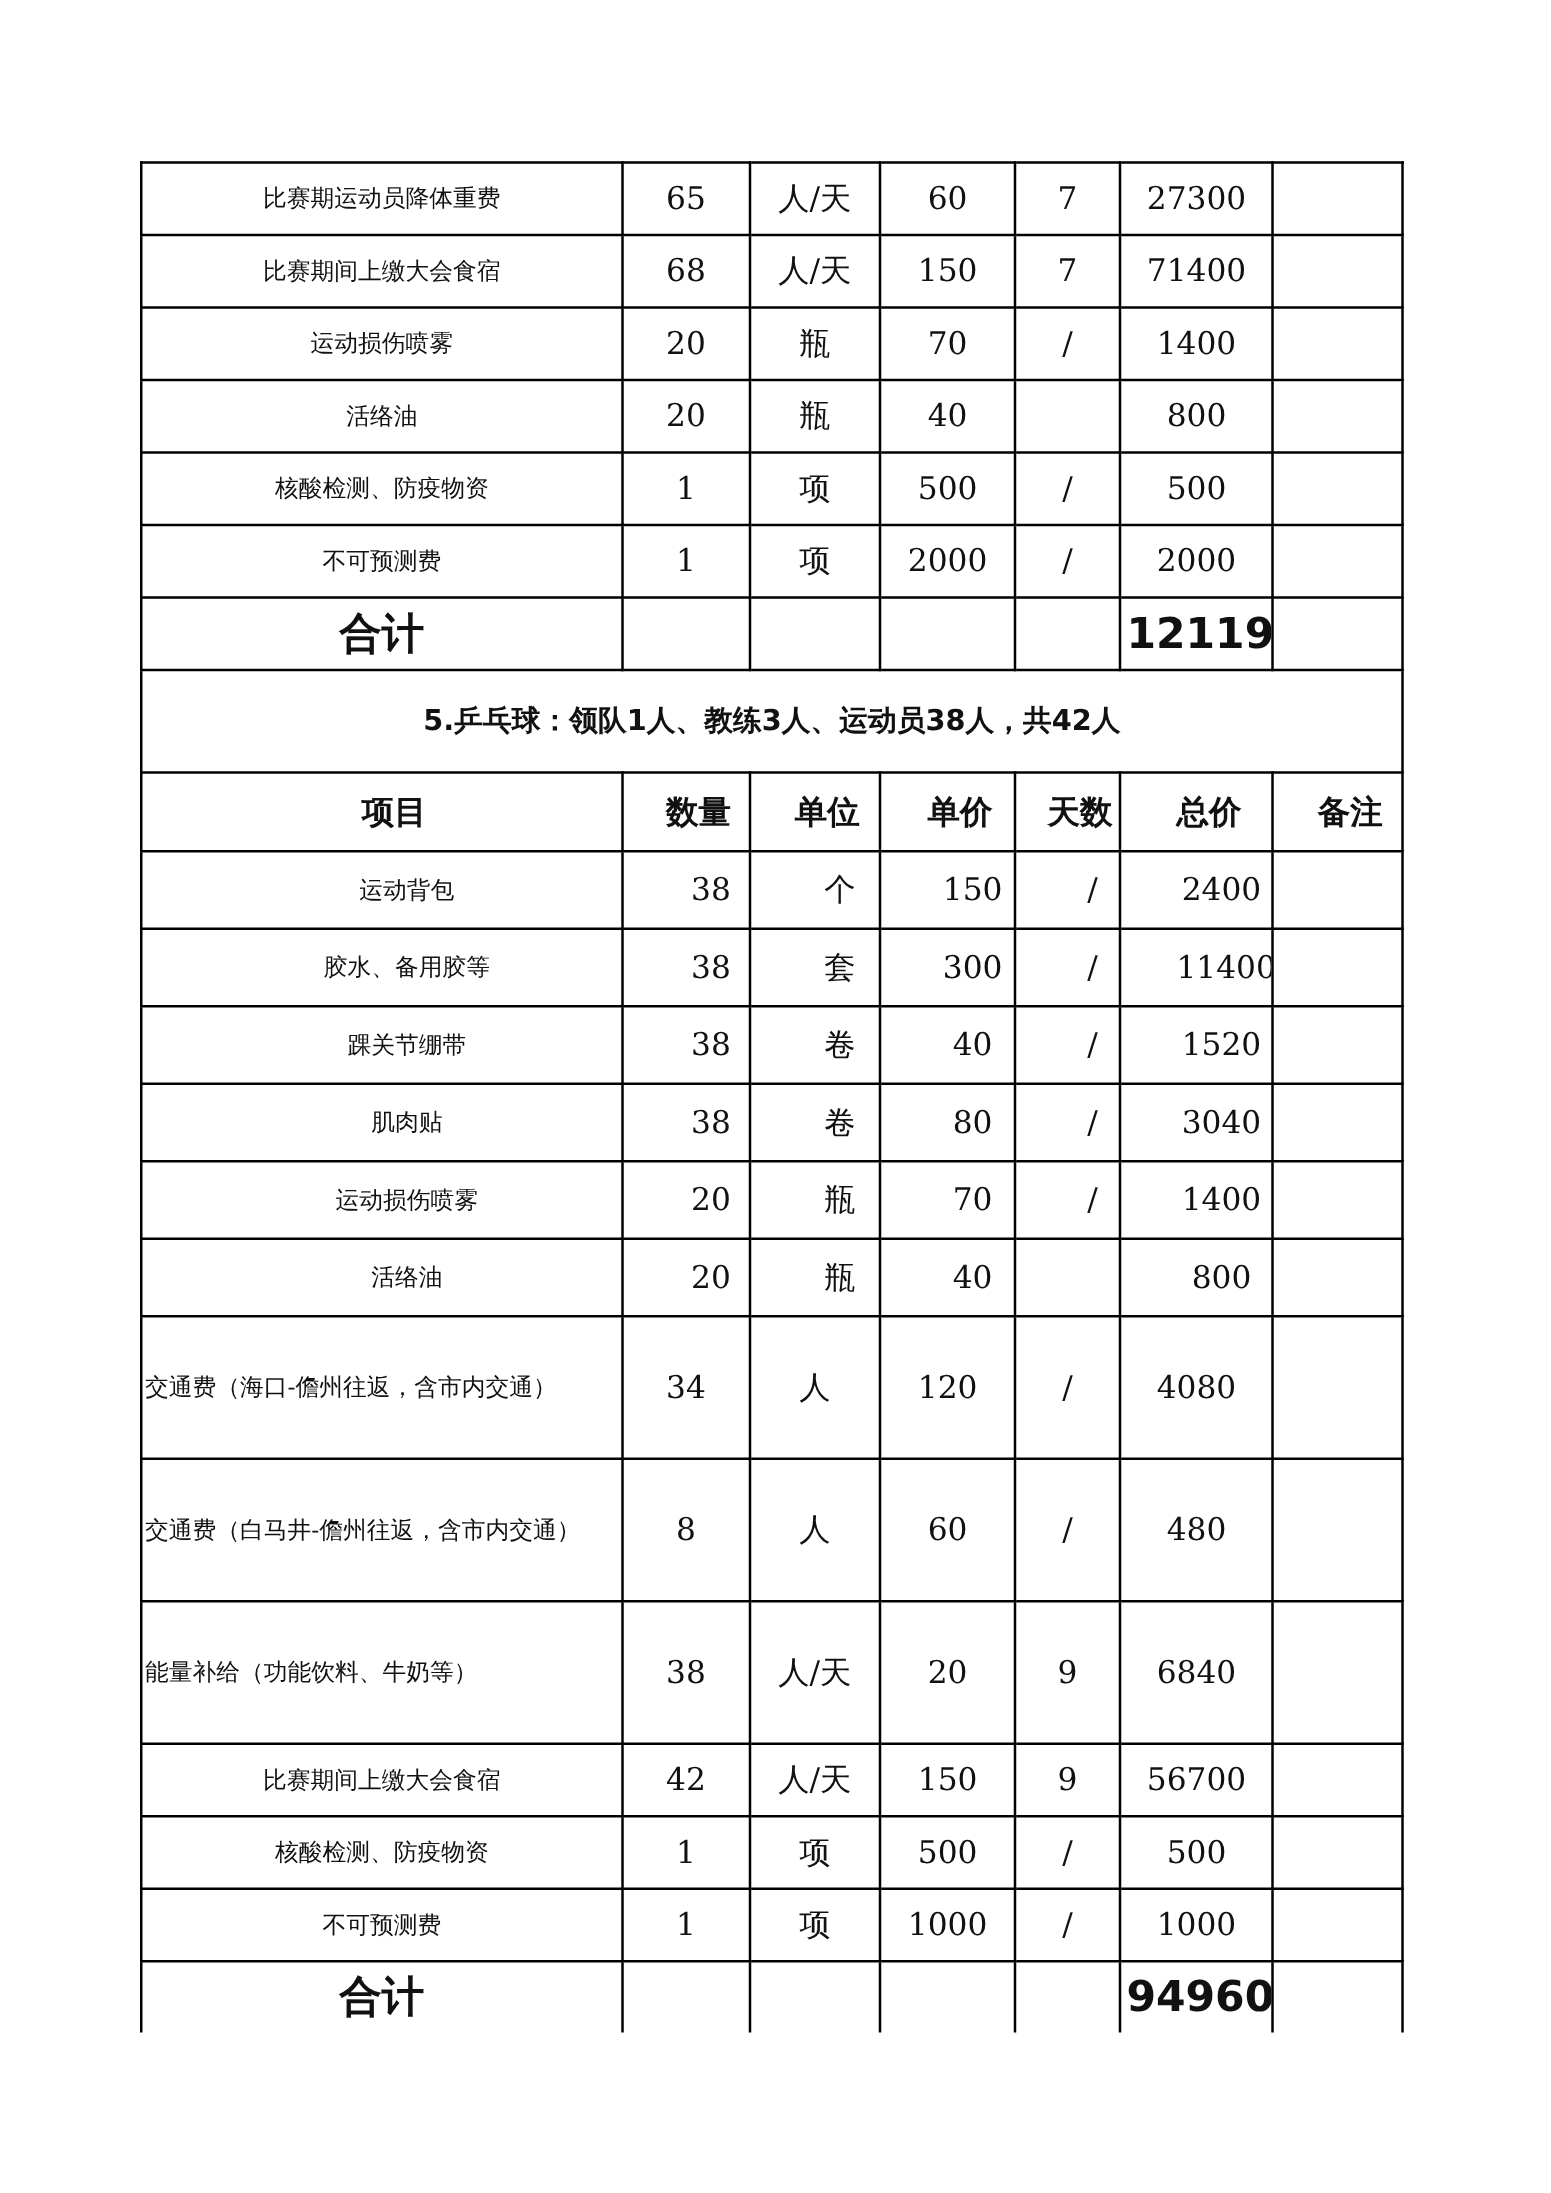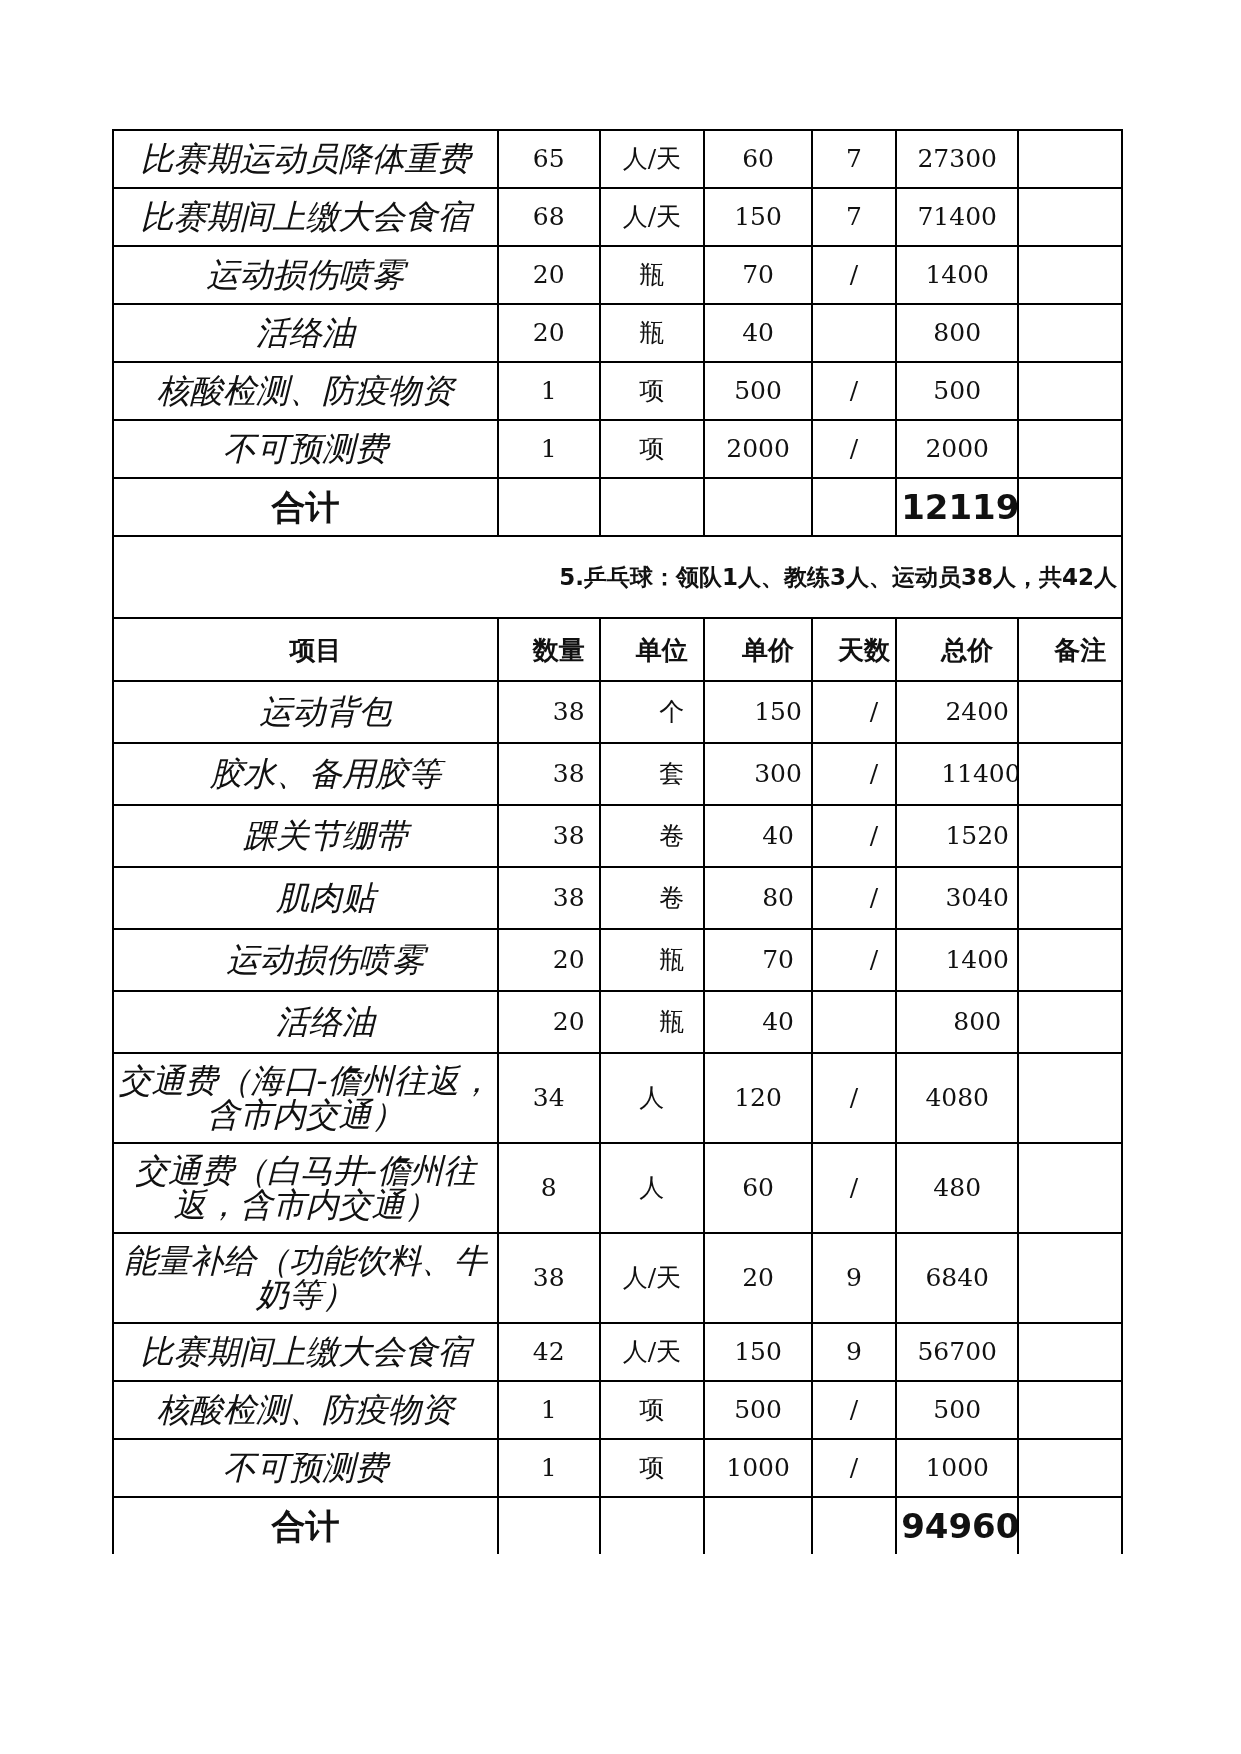--- a/index.html
+++ b/index.html
@@ -2,28 +2,28 @@
 <html><head>
 <meta charset="utf-8">
 <style>
   html, body { margin: 0; padding: 0; background: #ffffff; }
   body { width: 1241px; height: 1754px; position: relative; overflow: hidden;
          font-family: "DejaVu Serif", "Liberation Serif", serif; color: #111; }
   .sheet { position: absolute; left: 112px; top: 129px; width: 1011px; }
   table { border-collapse: collapse; table-layout: fixed; width: 1011px; }
   td { border: 2px solid #000; text-align: center; vertical-align: middle;
        font-size: 25px; padding: 0 4px; line-height: 34px; overflow: hidden; }
-  td.item { font-size: 33px; font-style: italic; }
-  td.wrap { text-align: center; line-height: 34px; padding: 4px 2px; }
+  td.item { font-size: 19px; }
+  td.wrap { text-align: left; line-height: 34px; padding: 16px 2px; }
   tr.h60 td { height: 56px; }
   tr.h64 td { height: 60px; padding-left: 44px; }
   tr.h84 td { height: 80px; }
   tr.total td { font-weight: bold; font-family: "DejaVu Sans", "Liberation Sans", sans-serif; font-size: 34px; }
   tr.header td { font-weight: bold; font-family: "DejaVu Sans", "Liberation Sans", sans-serif; font-size: 26px; height: 61px; padding-left: 24px; }
-  tr.section td { height: 80px; text-align: right; font-weight: bold;
+  tr.section td { height: 80px; text-align: center; font-weight: bold;
        font-family: "DejaVu Sans", "Liberation Sans", sans-serif; font-size: 23px; padding-left: 4px; }
   tr.last td { border-bottom: none; height: 56px; }
   .c0 { width: 375px; } .c1 { width: 99px; } .c2 { width: 102px; }
   .c3 { width: 105px; } .c4 { width: 82px; } .c5 { width: 119px; } .c6 { width: 101px; }
 </style>
 </head>
 <body>
 
 <div class="sheet">
 <table>

